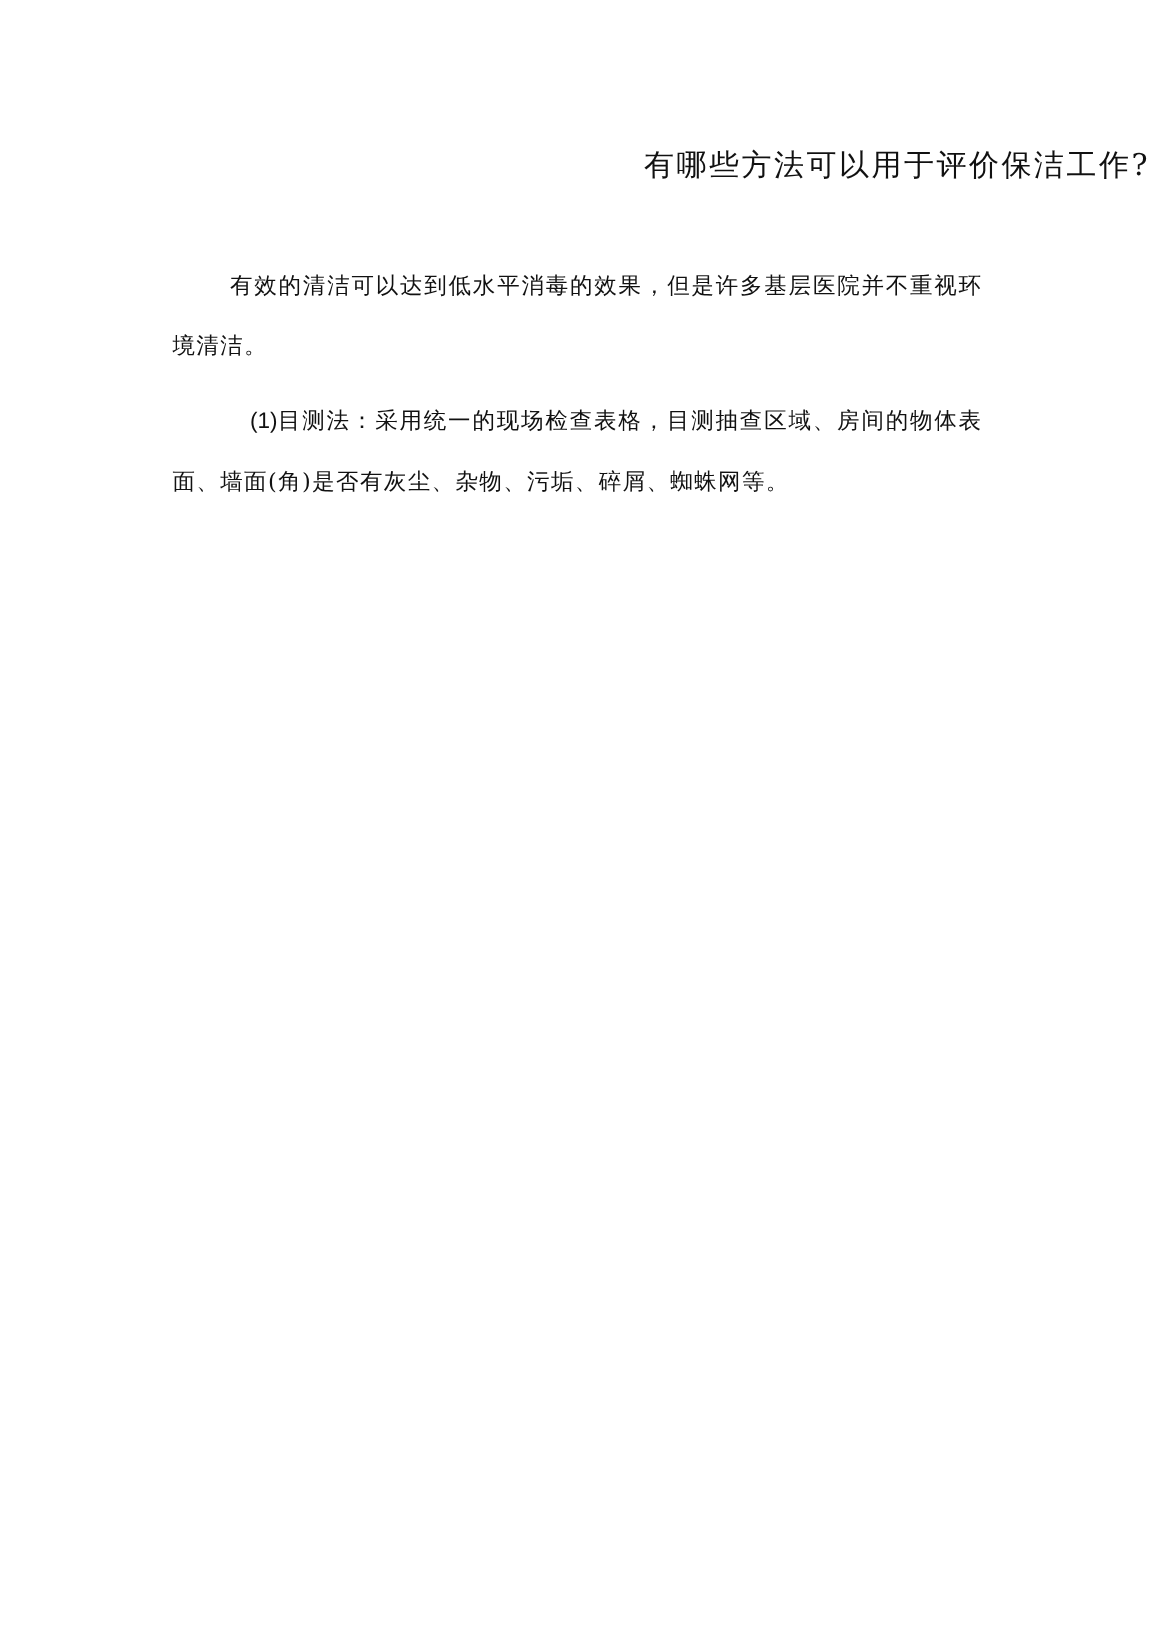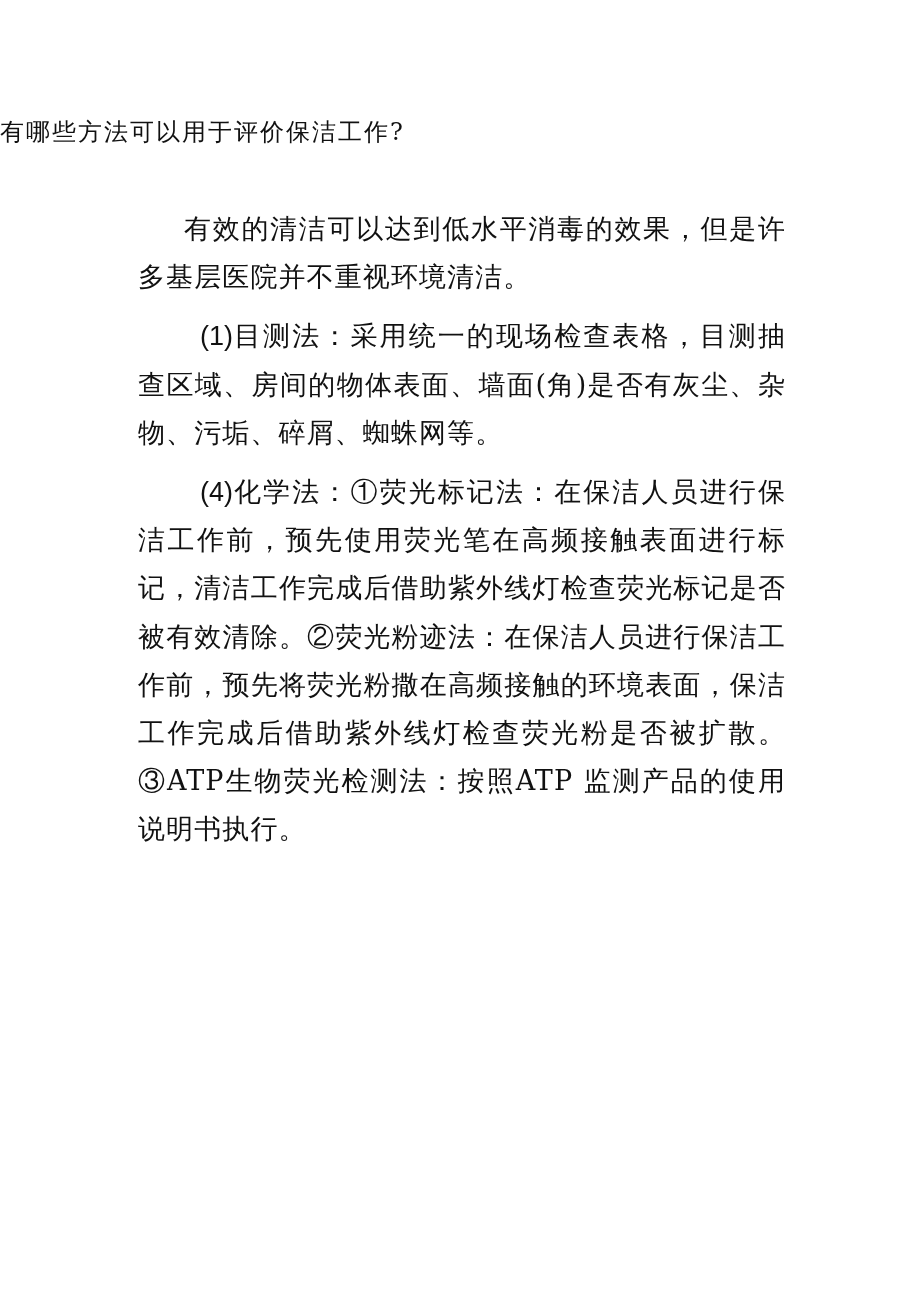--- a/index.html
+++ b/index.html
@@ -21,36 +21,36 @@
       top: 0;
       width: 920px;
       height: 1301px;
       background: #ffffff;
     }
     .title {
       position: absolute;
       top: 112px;
       left: 0;
       width: 920px;
-      text-align: left;
+      text-align: right;
       font-size: 24px;
       letter-spacing: 2px;
       line-height: 40px;
       font-weight: normal;
       margin: 0;
     }
     .body-text {
       position: absolute;
       left: 138px;
       width: 648px;
       top: 205px;
     }
     .para {
       margin: 0 0 11px 0;
-      font-size: 27px;
+      font-size: 18px;
       line-height: 48.2px;
       letter-spacing: 1.1px;
       text-indent: 46px;
       text-align: justify;
     }
     .para.item {
       text-indent: 62px;
     }
     .num {
       font-family: "Liberation Sans", sans-serif;
@@ -63,15 +63,14 @@
 <div class="page">
   <h1 class="title">有哪些方法可以用于评价保洁工作?</h1>
 
   <div class="body-text">
     <p class="para">有效的清洁可以达到低水平消毒的效果，但是许多基层医院并不重视环境清洁。</p>
 
     <p class="para item"><span class="num">(1)</span><span>目测法：采用统一的现场检查表格，目测抽查区域、房间的物体表面、墙面(角)是否有灰尘、杂物、污垢、碎屑、蜘蛛网等。</span></p>
 
 
 
-    <p class="para item"><span class="num">(4)</span><span>化学法：①荧光标记法：在保洁人员进行保洁工作前，预先使用荧光笔在高频接触表面进行标记，清洁工作完成后借助紫外线灯检查荧光标记是否被有效清除。②荧光粉迹法：在保洁人员进行保洁工作前，预先将荧光粉撒在高频接触的环境表面，保洁工作完成后借助紫外线灯检查荧光粉是否被扩散。③ATP生物荧光检测法：按照ATP 监测产品的使用说明书执行。</span></p>
   </div>
 </div>
 
 </body></html>

